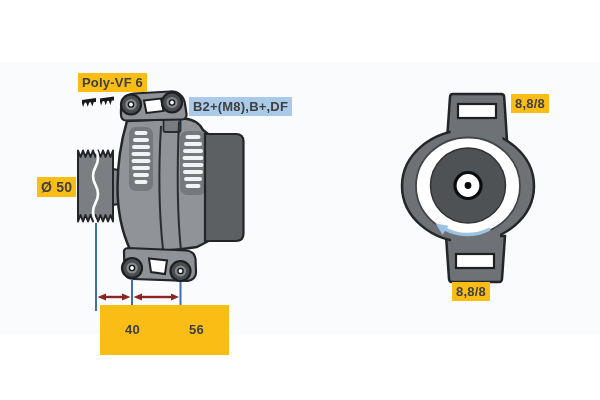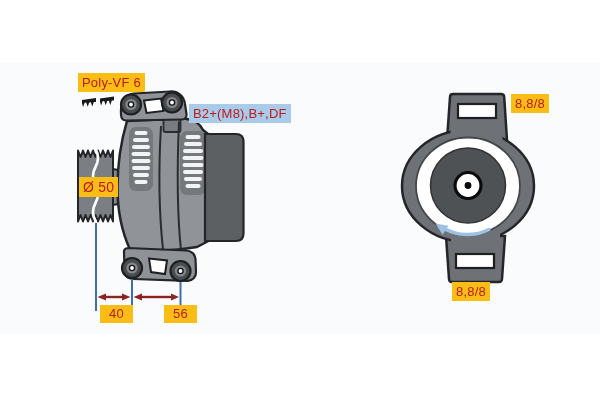--- a/index.html
+++ b/index.html
@@ -3,26 +3,26 @@
 <meta charset="utf-8">
 <style>
   html,body{margin:0;padding:0;background:#fff;}
   .stage{
     position:relative;width:600px;height:400px;background:#ffffff;
     font-family:"Liberation Sans",sans-serif;overflow:hidden;
   }
   .tint-band{position:absolute;left:0;top:62px;width:600px;height:272px;background:#fafbfd;}
   svg.draw{position:absolute;left:0;top:0;}
   .lbl{
-    position:absolute;font-weight:normal;font-size:13px;line-height:19px;height:19px;
-    padding:0 4px;color:#b91c1c;white-space:nowrap;letter-spacing:0.2px;
+    position:absolute;font-weight:bold;font-size:13px;line-height:19px;height:19px;
+    padding:0 4px;color:#404040;white-space:nowrap;letter-spacing:0.2px;
   }
   .lbl.yellow{background:var(--yellow,#f9bd16);}
   .lbl.blue{background:var(--blue,#a9cbe9);}
-  .lbl.dim{width:33px;height:18px;line-height:18px;padding:0;text-align:center;}
+  .lbl.dim{width:33px;height:18px;line-height:18px;padding:16px;text-align:center;}
   .lbl.d50{font-size:14px;height:20px;line-height:20px;}
 </style>
 </head>
 <body>
 
 <div class="stage">
   <div class="tint-band"></div>
 
   <svg class="draw" width="600" height="400" viewBox="0 0 600 400">
 
@@ -138,23 +138,23 @@
       <circle cx="468" cy="185.5" r="3.4" fill="#0a0b0c"></circle>
       <g>
         <path d="M489,229.5 A48,48 0 0 1 444,228.5" fill="none" stroke="#9cc1e3" stroke-width="3.5" stroke-linecap="round"></path>
         <polygon points="435.5,223.5 448.5,225.8 442.6,234.8" fill="#9cc1e3"></polygon>
       </g>
     </g>
   </svg>
 
   <div class="lbl yellow" style="left:78px;top:73px;">Poly-VF 6</div>
 
-  <div class="lbl blue" style="left:189px;top:104px;">B2+(M8),B+,DF</div>
+  <div class="lbl blue" style="left:189px;top:97px;">B2+(M8),B+,DF</div>
 
-  <div class="lbl yellow d50" style="left:37px;top:177px;margin-left:42px;">Ø 50</div>
+  <div class="lbl yellow d50" style="left:37px;top:177px;">Ø 50</div>
 
   <div class="lbl yellow dim" style="left:100px;top:305px;">40</div>
 
   <div class="lbl yellow dim" style="left:164px;top:305px;">56</div>
 
   <div class="lbl yellow" style="left:511px;top:94px;">8,8/8</div>
 
   <div class="lbl yellow" style="left:452px;top:282px;">8,8/8</div>
 </div>
 

